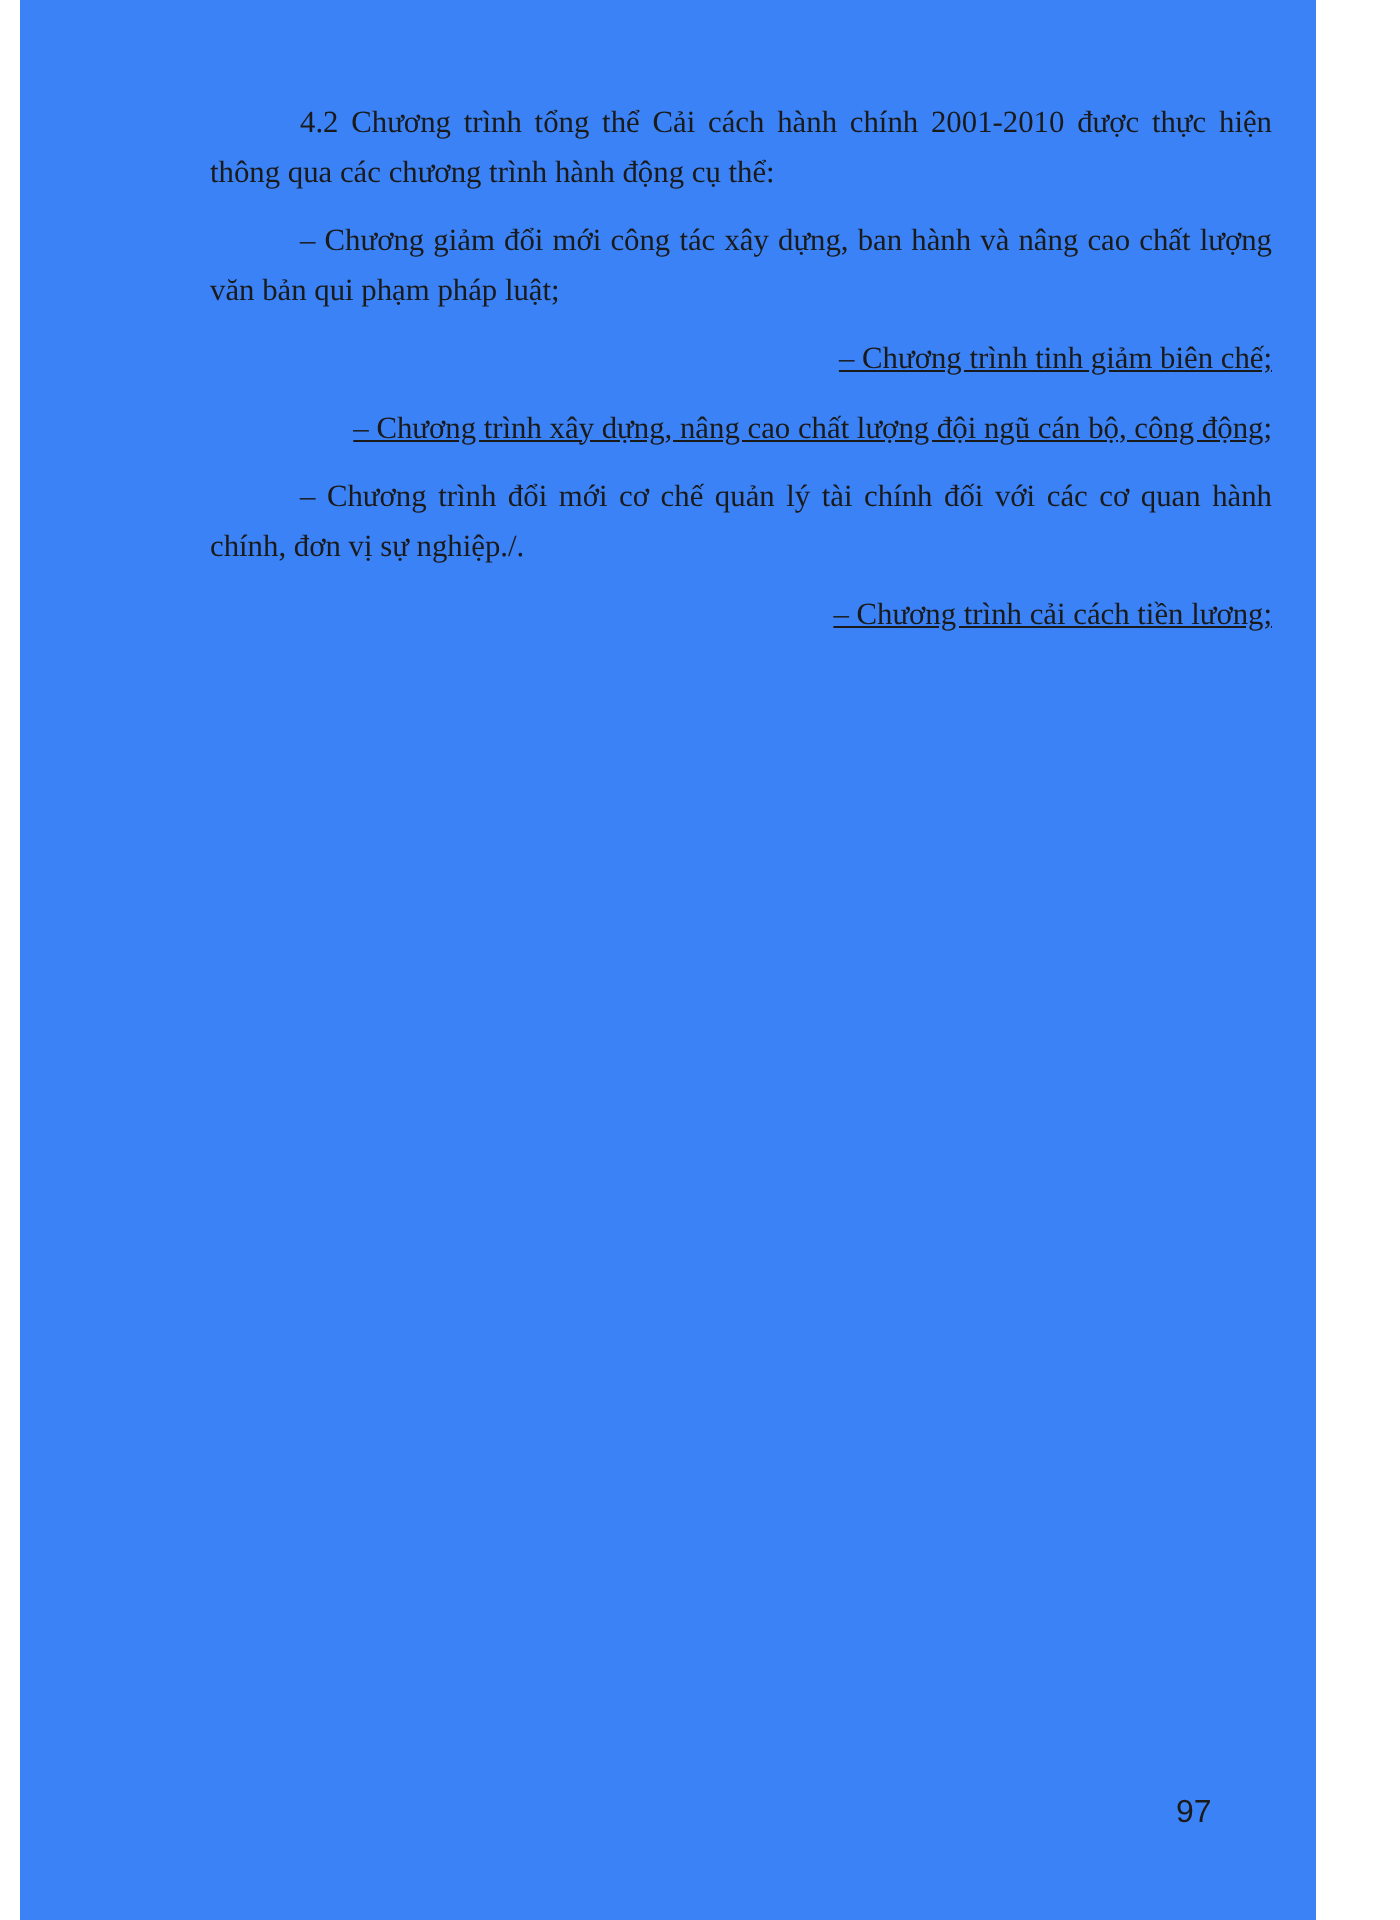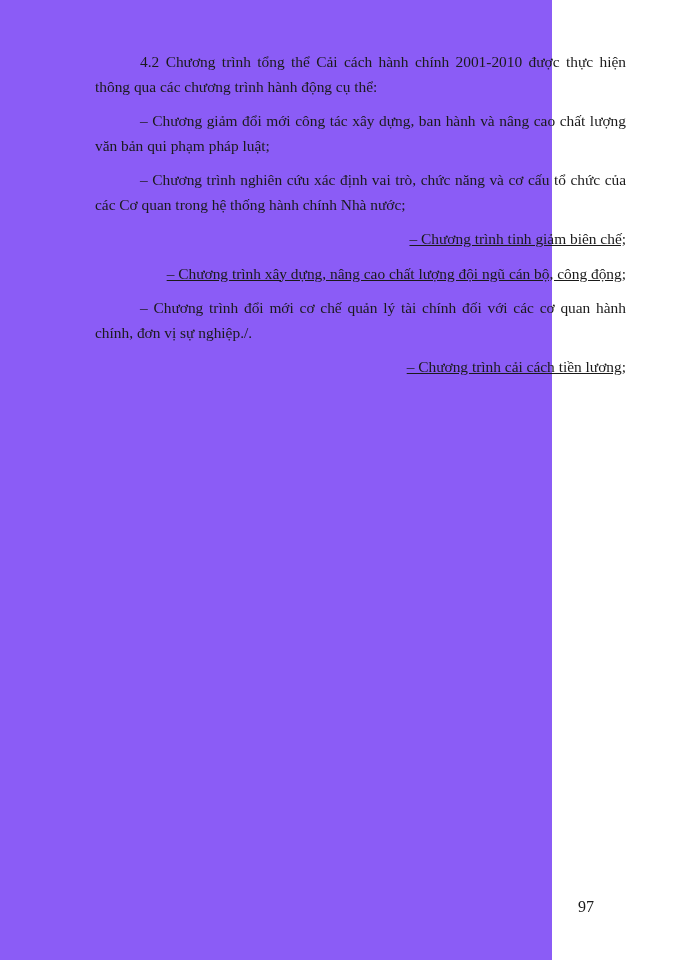--- a/index.html
+++ b/index.html
@@ -1,36 +1,35 @@
 <!DOCTYPE html>
 <html><head>
 <meta charset="utf-8">
 <style>
   html, body { margin: 0; padding: 0; background: #ffffff; }
   body { width: 700px; height: 960px; position: relative; overflow: hidden; }
-  .page { position: absolute; left: 0; top: 0; width: 552px; height: 960px; background: #8b5cf6; }
+  .page { position: absolute; left: 10px; top: 0; width: 648px; height: 960px; background: #3b82f6; }
   .content {
     position: absolute; left: 95px; top: 50px; width: 531px;
     font-family: "Liberation Serif", serif; font-size: 15.4px; color: #1a1a1a;
     line-height: 24.5px;
   }
   .para { margin: 0 0 10px 0; text-align: justify; text-indent: 45px; }
   .para.single { text-align: right; text-decoration: underline; }
   .page-number {
     position: absolute; left: 578px; top: 898px; width: 30px;
-    font-family: Liberation Serif, serif; font-size: 16px; color: #1a1a1a;
+    font-family: Liberation Sans, sans-serif; font-size: 16px; color: #1a1a1a;
   }
 </style>
 </head>
 <body>
 
 <div class="page">
   <div class="content">
     <p class="para">4.2  Chương trình tổng thể Cải cách hành chính 2001-2010  được thực hiện thông qua các chương trình hành động cụ thể:</p>
     <p class="para">– Chương giảm đổi mới công tác xây dựng, ban hành và nâng cao chất lượng văn bản qui phạm pháp luật;</p>
-    <p class="para">– Chương trình nghiên cứu xác định vai trò, chức năng và cơ cấu tổ chức của các Cơ quan trong hệ thống hành chính Nhà nước;</p>
     <p class="para single">– Chương trình tinh giảm biên chế;</p>
     <p class="para single">– Chương trình xây dựng, nâng cao chất lượng đội ngũ cán bộ, công động;</p>
     <p class="para">– Chương trình đổi mới cơ chế quản lý tài chính đối với các cơ quan hành chính, đơn vị sự nghiệp./.</p>
     <p class="para single">– Chương trình cải cách tiền lương;</p>
   </div>
   <div class="page-number">97</div>
 </div>
 
 </body></html>

